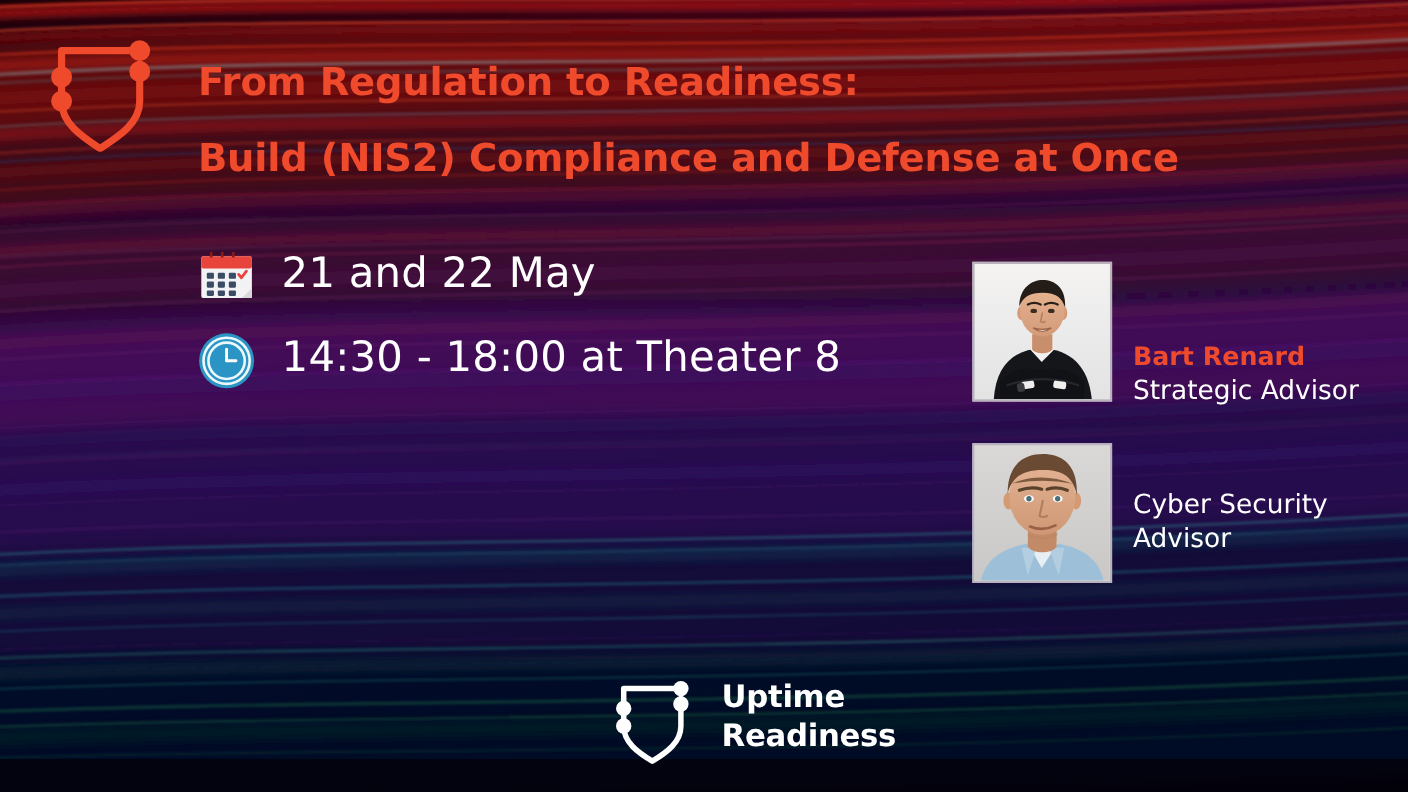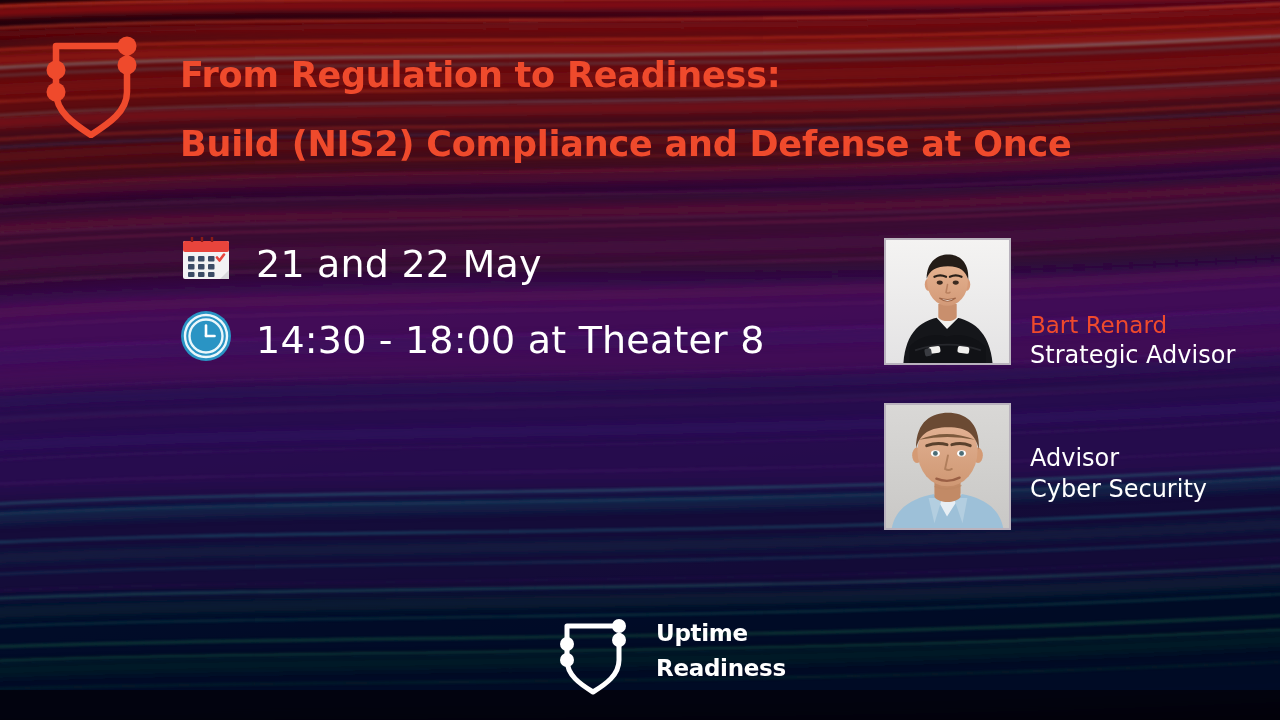--- a/index.html
+++ b/index.html
@@ -65,21 +65,21 @@
 
   
   .info-block {
     position: absolute;
     left: 180px;
     top: 226px;
     z-index: 5;
   }
   .info-row {
     display: flex;
-    align-items: flex-end;
+    align-items: flex-start;
     height: 60px;
     margin-bottom: 16px;
   }
   .info-icon {
     width: 52px;
     height: 52px;
     flex: 0 0 52px;
     display: block;
   }
   .info-text {
@@ -115,21 +115,21 @@
     position: relative;
   }
   .speaker-photo svg { display: block; width: 100%; height: 100%; }
 
   .speaker-meta {
     margin-left: 19px;
     padding-top: 72px;
   }
   .speaker-name {
     font-family: "DejaVu Sans", sans-serif;
-    font-weight: normal;
+    font-weight: bold;
     font-size: 23px;
     line-height: 30px;
     color: #ef4a2c;
     white-space: nowrap;
   }
   .speaker-role {
     font-family: "DejaVu Sans", sans-serif;
     font-size: 24px;
     line-height: 31px;
     color: #ffffff;
@@ -144,21 +144,21 @@
     top: 605px;
     z-index: 5;
     display: flex;
     align-items: center;
   }
   .footer-shield { width: 88px; height: 92px; display: block; }
   .footer-words {
     margin-left: 17px;
     font-family: "DejaVu Sans", sans-serif;
     font-weight: bold;
-    font-size: 23px;
+    font-size: 28px;
     line-height: 35px;
     color: #ffffff;
     letter-spacing: -0.3px;
   }
 </style>
 </head>
 <body>
 
 <div id="slide">
 
@@ -442,22 +442,22 @@
           <circle cx="78" cy="50" r="2.5" fill="#4b6d76"></circle>
 
           <path d="M64,52 L61,66 q3.5,2.2 7,0" stroke="#b07e5c" stroke-width="2" fill="none" stroke-linecap="round"></path>
 
           <path d="M52,76 q12,5 24,-1" stroke="#9a5f45" stroke-width="2.4" fill="none" stroke-linecap="round"></path>
 
           <path d="M50,84 q14,6 28,-1" stroke="#bd8763" stroke-width="1.6" fill="none" opacity="0.6"></path>
         </svg>
       </div>
       <div class="speaker-meta">
+        <div class="speaker-role">Cyber Security</div>
         <div class="speaker-role">Advisor</div>
-        <div class="speaker-role">Cyber Security</div>
       </div>
     </div>
   </div>
 
   <div class="footer-logo">
     <span class="footer-shield">
       <svg viewBox="0 0 88 92" xmlns="http://www.w3.org/2000/svg">
         <g fill="none" stroke="#ffffff" stroke-width="5" stroke-linecap="round" stroke-linejoin="round">
           <path d="M16,55 L16,21 L68,21"></path>
           <path d="M16,55 C16,70 29,79 42,87 C55,79 68,70 68,55 L68,30"></path>

